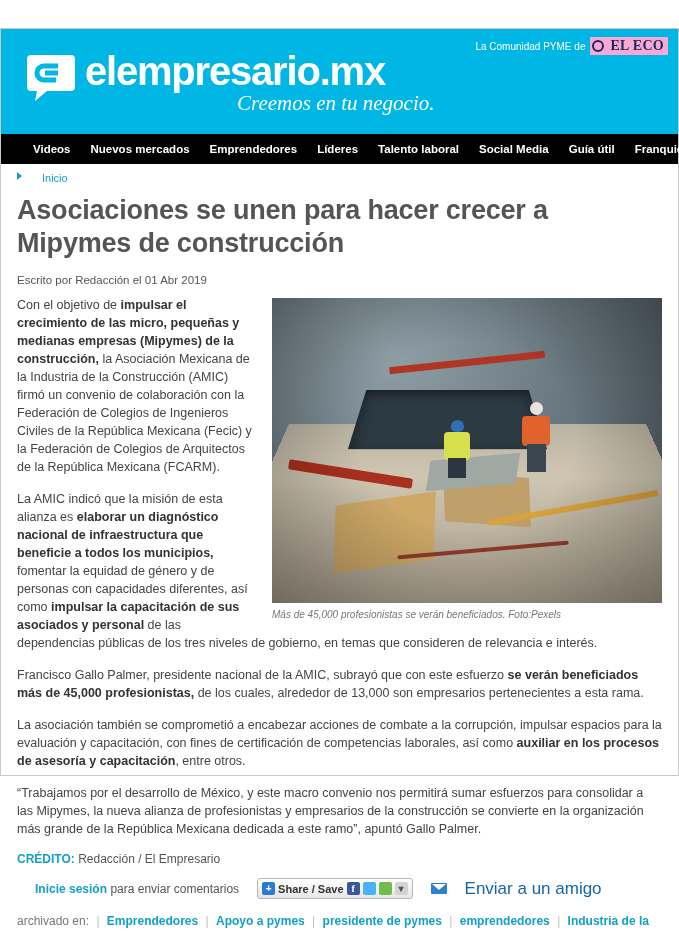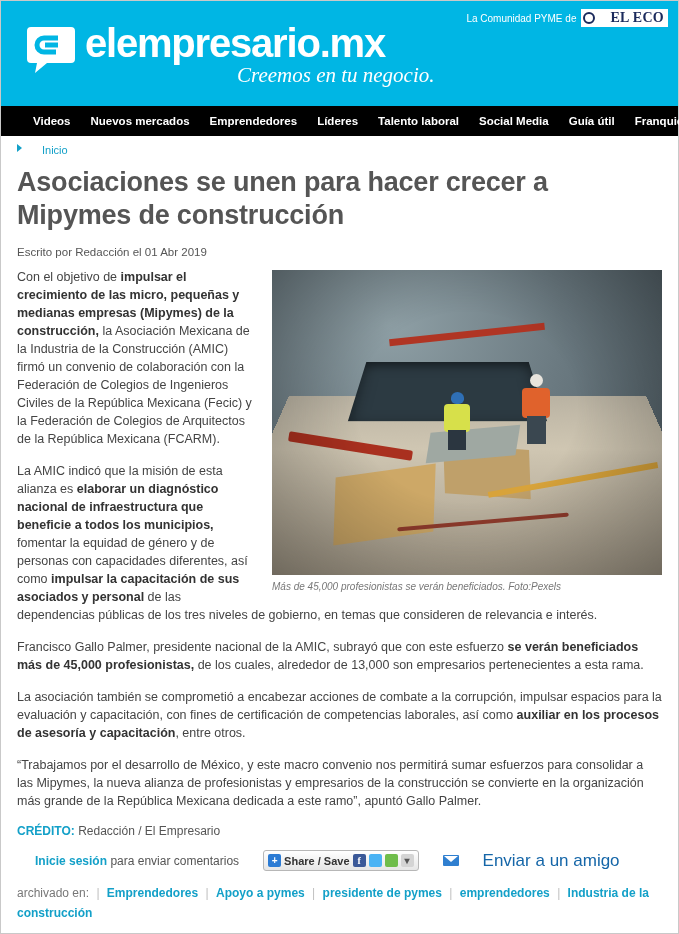--- a/index.html
+++ b/index.html
@@ -10,53 +10,54 @@
   body {
     width: 679px;
     height: 934px;
     font-family: "Liberation Sans", sans-serif;
     color: #333333;
     overflow: hidden;
   }
   .page {
     position: relative;
     width: 679px;
-    height: 934px;
+    height: 748px;
     border: 1px solid #c9c9c9;
     box-sizing: border-box;
     background: #ffffff;
+    margin-top: 28px;
   }
 
   
   .header {
     position: relative;
     height: 105px;
     background: #00b6e4;
   }
   .header-topline {
     position: absolute;
     top: 8px;
     right: 10px;
     font-size: 10px;
     color: #ffffff;
     display: flex;
     align-items: center;
     gap: 5px;
   }
   .eco-logo {
-    background: #ffffff;
+    background: #f9a8d4;
     color: #1b2a5c;
     font-family: "Liberation Serif", serif;
     font-weight: bold;
     font-size: 14px;
     padding: 1px 4px 1px 2px;
     letter-spacing: .3px;
     display: inline-flex;
     align-items: center;
-    gap: 15px;
+    gap: 6px;
   }
   .eco-mark {
     display: inline-block;
     width: 12px; height: 12px;
     border-radius: 50%;
     border: 2px solid #1b2a5c;
     box-sizing: border-box;
   }
   .brand {
     position: absolute;
@@ -291,21 +292,21 @@
   .credit {
     margin-top: 4px;
     font-size: 12px;
     color: #555555;
   }
   .credit .label { color: #13a0c8; font-weight: bold; }
 
   .share-row {
     display: flex;
     align-items: center;
-    gap: 24px;
+    gap: 18px;
     margin-top: 12px;
     padding-left: 18px;
     font-size: 12px;
   }
   .share-row .login a { color: #13a0c8; font-weight: bold; text-decoration: none; }
   .share-row .login { color: #555; }
   .sharebtn {
     display: inline-flex;
     align-items: center;
     border: 1px solid #b7b7b7;

